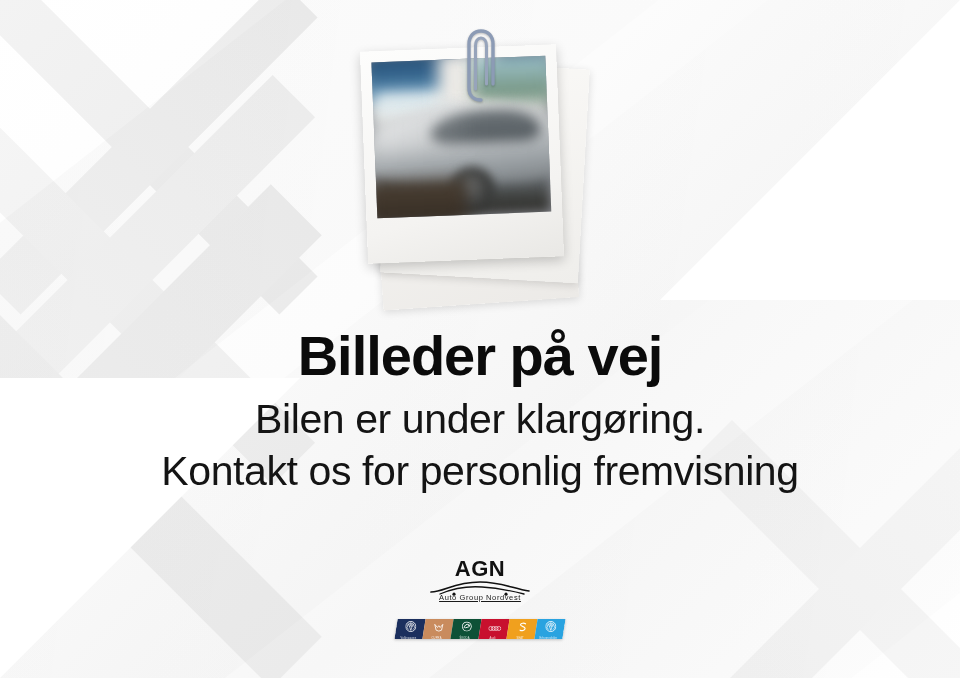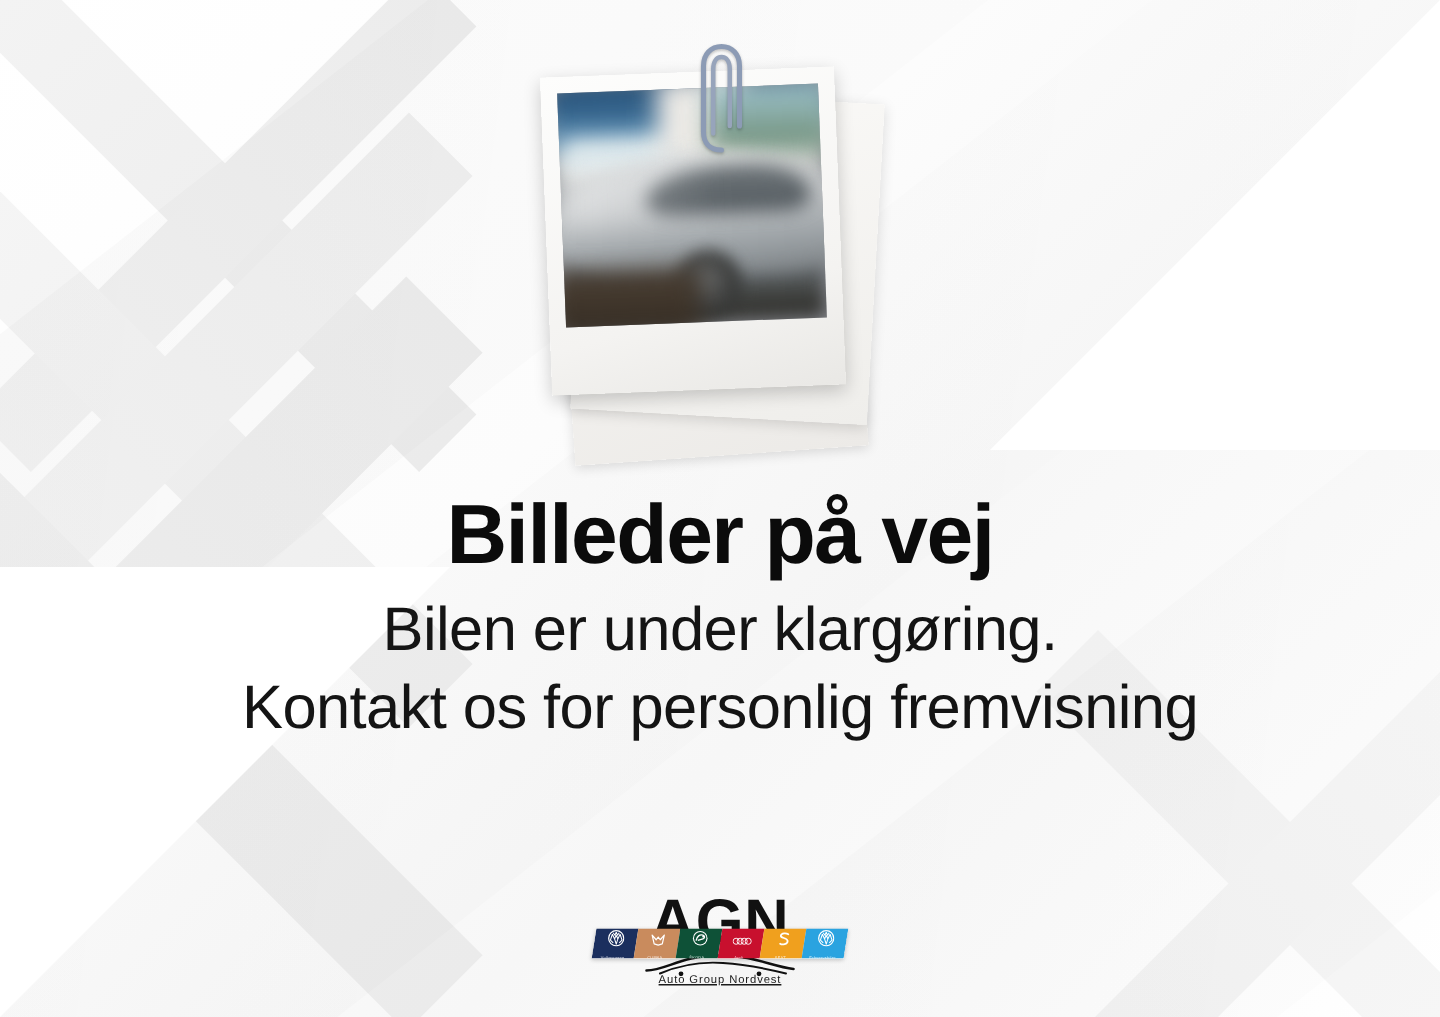--- a/index.html
+++ b/index.html
@@ -281,27 +281,26 @@
   
   .logo-wrap {
     position: absolute;
     left: 0; right: 0;
     top: 558px;
     display: flex;
     flex-direction: column;
     align-items: center;
   }
   .logo-agn {
-    font-size: 41px;
+    font-size: 22px;
     font-weight: 900;
     letter-spacing: 0.5px;
     color: #111111;
     line-height: 1;
     font-family: "Liberation Sans", sans-serif;
-    margin-top: 36px;
   }
   .logo-swoosh {
     margin-top: -2px;
     width: 104px;
     height: 18px;
   }
   .logo-tagline {
     margin-top: -3px;
     font-size: 7.5px;
     letter-spacing: 0.6px;

